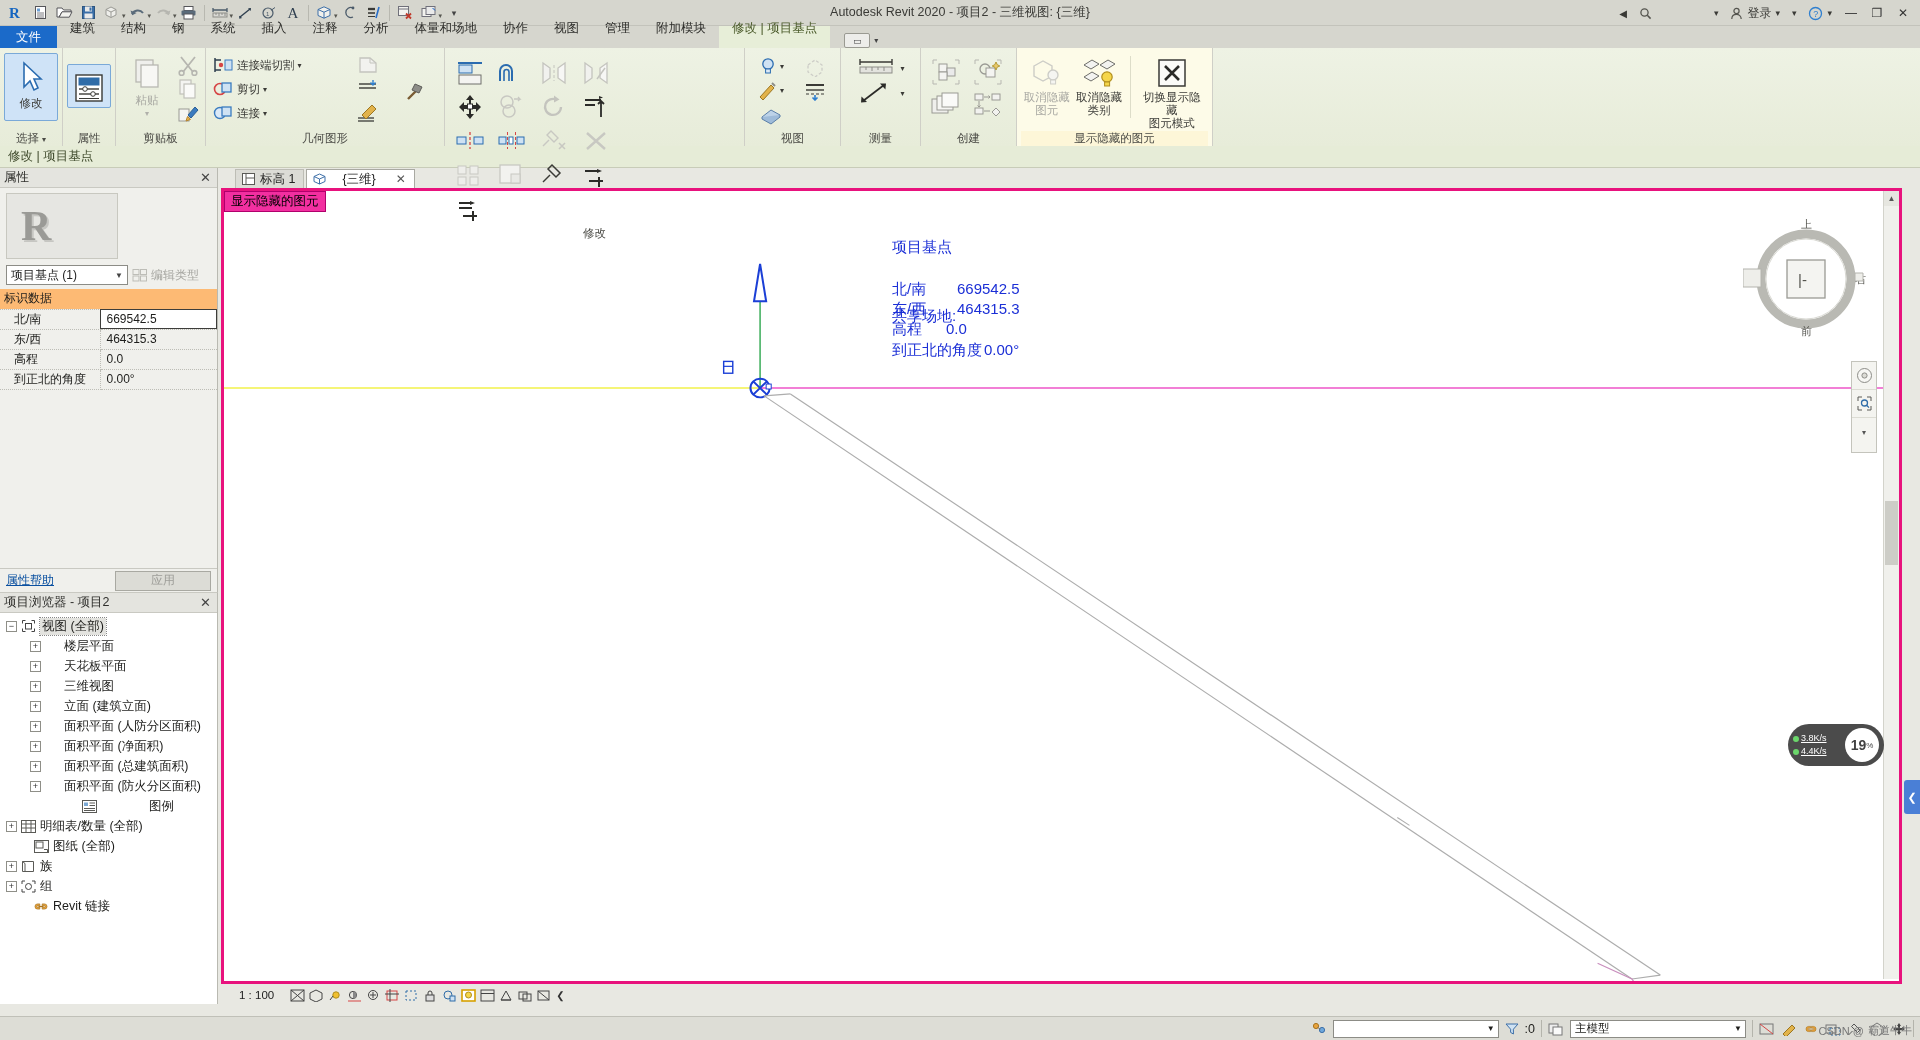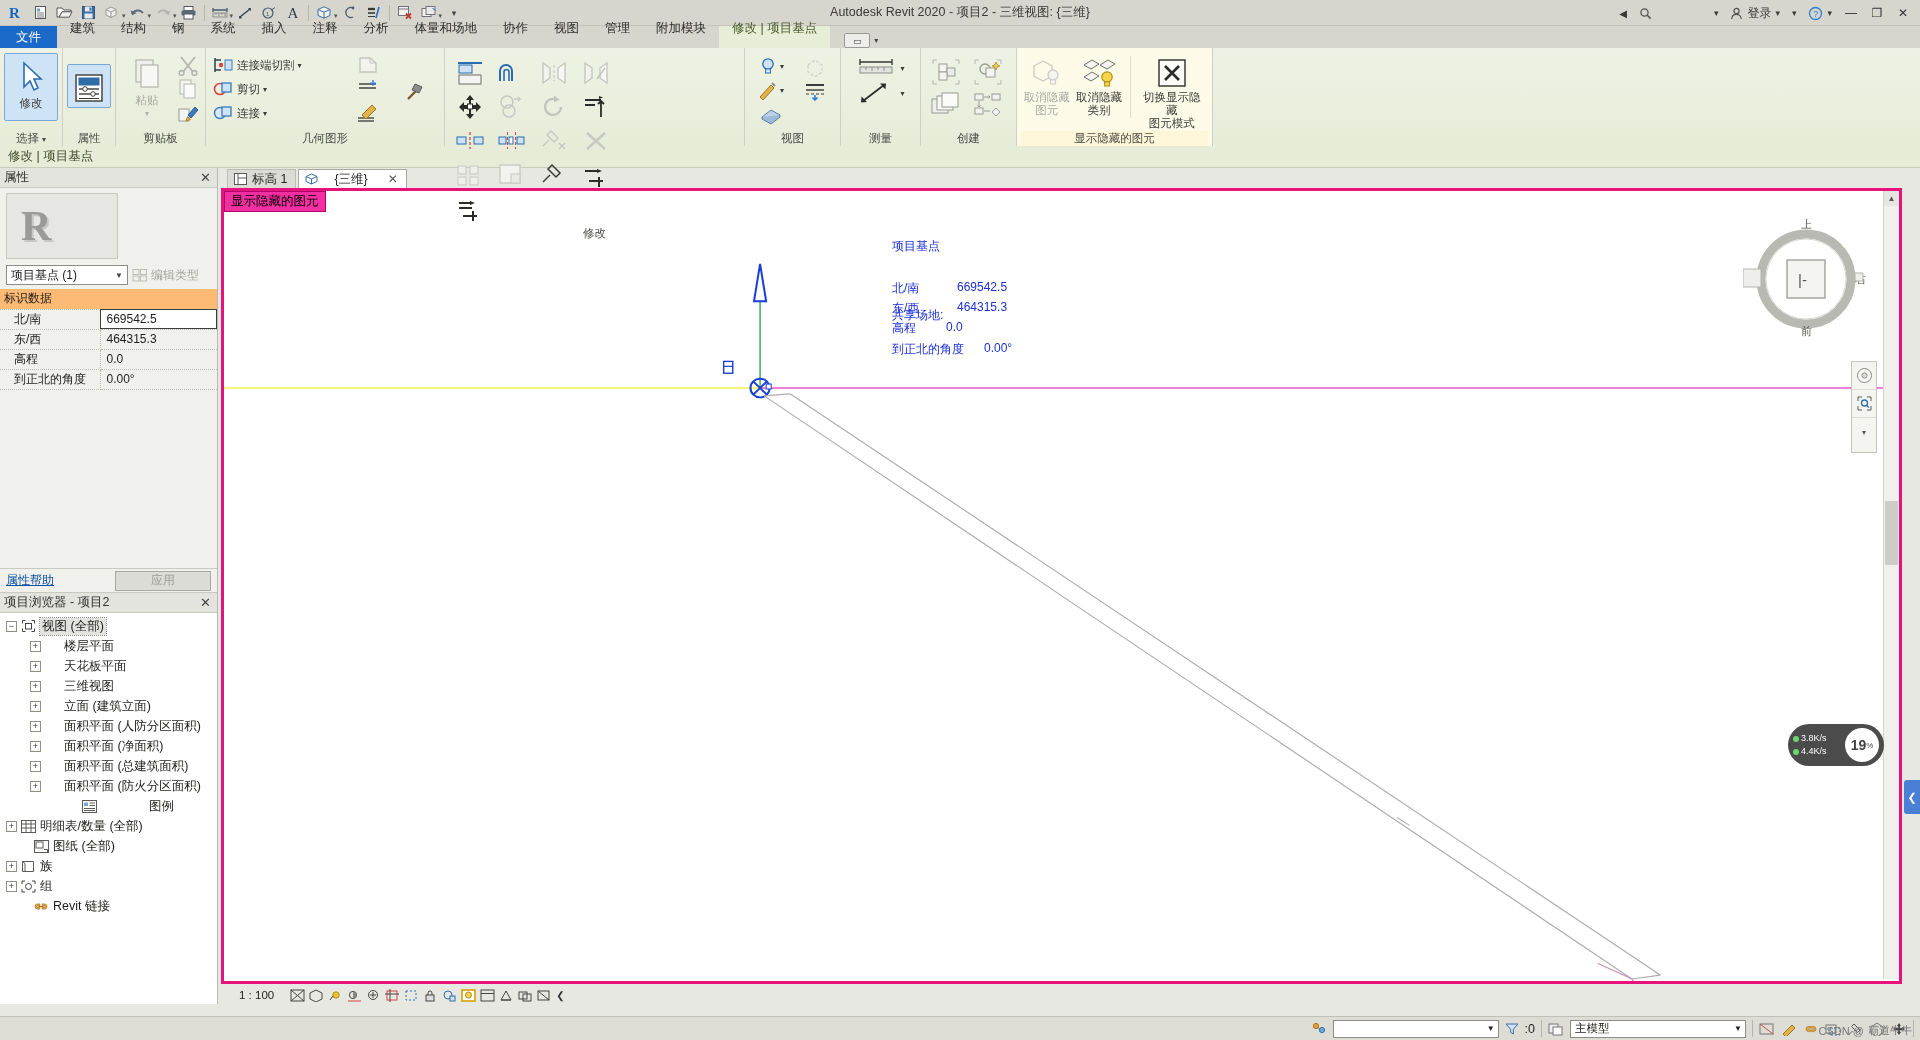--- a/index.html
+++ b/index.html
@@ -155,38 +155,38 @@
     width: 11px; height: 11px; border: 1px solid #8f8f88; background:#fff; color:#333;
     font-size: 9px; line-height: 9px; text-align:center; margin-right: 3px; flex:none;
     display:flex; align-items:center; justify-content:center;
   }
   .exp.blank { border: none; background: transparent; }
   .tico { width: 16px; height: 15px; margin-right: 4px; flex:none; display:flex; align-items:center; justify-content:center;}
   .tnode.sel .tlabel { background:#e3e3df; outline: 1px dotted #888; padding: 0 2px;}
 
   
   .viewarea { position: absolute; left: 219px; top: 168px; right: 0; bottom: 36px; background: #e8e8e2; }
-  .viewtabs { height: 20px; display:flex; align-items:flex-end; padding-left: 8px; background:#e8e8e2; }
+  .viewtabs { height: 20px; display:flex; align-items:flex-end; padding-left: 16px; background:#e8e8e2; }
   .vtab {
     height: 19px; display:flex; align-items:center; gap:5px; padding: 0 8px 0 6px;
     font-size: 12.5px; color:#222; background:#dcdcd6; border:1px solid #bdbdb5; border-bottom:none;
     margin-right: 2px;
   }
   .vtab.active { background:#ffffff; border-color:#a9a9a2;gap:16px; }
   .vtab .x { font-size: 12px; color:#555; margin-left: 4px; }
   .canvaswrap { position:absolute; left:0; right:0; top:20px; bottom:18px; padding: 0 2px 0 2px;}
   .canvas {
     position:absolute; left:2px; right: 18px; top:0px; bottom: 2px;
     background:#ffffff; border: 3px solid #e8127d;
   }
   .badge-hidden {
     position:absolute; left: 0px; top: 0px; background:#f22fa0; color:#000;
     font-size: 12.5px; padding: 1px 6px; border: 1px solid #b0006c;
   }
-  .anno { position: absolute; font-size: 12px; color: #1b2fd6; white-space: nowrap; }
+  .anno { position: absolute; font-size: 15px; color: #1b2fd6; white-space: nowrap; }
 
   
   .viewcube { position:absolute; right: 30px; top: 22px; width: 126px; height: 126px; }
 
   
   .navbar {
     position:absolute; right: 22px; top: 170px; width: 26px; height: 92px;
     background:#f4f4f0; border: 1px solid #c4c4bc;
   }
   .navb { height: 28px; display:flex; align-items:center; justify-content:center; border-bottom:1px solid #dcdcd4; }
@@ -217,21 +217,21 @@
     width: 166px; height: 18px; background:#fff; border:1px solid #8c8c86;
     display:flex; align-items:center; padding-left:4px; font-size: 11.5px;
   }
   .sb-combo .chev { margin-left:auto; margin-right:3px; font-size:8px; }
   .sb-sep { width:1px; height:17px; background:#b4b4ac; }
 
   
   .netwidget {
     position:absolute; right: 36px; bottom: 238px; width: 96px; height: 42px;
     background: #3c3c3c; border-radius: 21px; display:flex; align-items:center;
-    color:#fff; padding: 0 5px; gap: 13px; opacity: .92;
+    color:#fff; padding: 0 5px; gap: 13px; opacity: .92; text-decoration: underline;
   }
   .netcol { display:flex; flex-direction:column; font-size: 9px; line-height: 13px; }
   .netrow { display:flex; align-items:center; gap:2px; white-space:nowrap;}
   .netdot { width:6px; height:6px; border-radius:50%; }
   .netpct {
     margin-left:auto; width: 34px; height: 34px; border-radius:50%; background:#fff; color:#333;
     display:flex; align-items:center; justify-content:center; font-size: 14px; font-weight:bold;
   }
   .netpct sub { font-size: 8px; font-weight: normal; }
   .sidetab {

